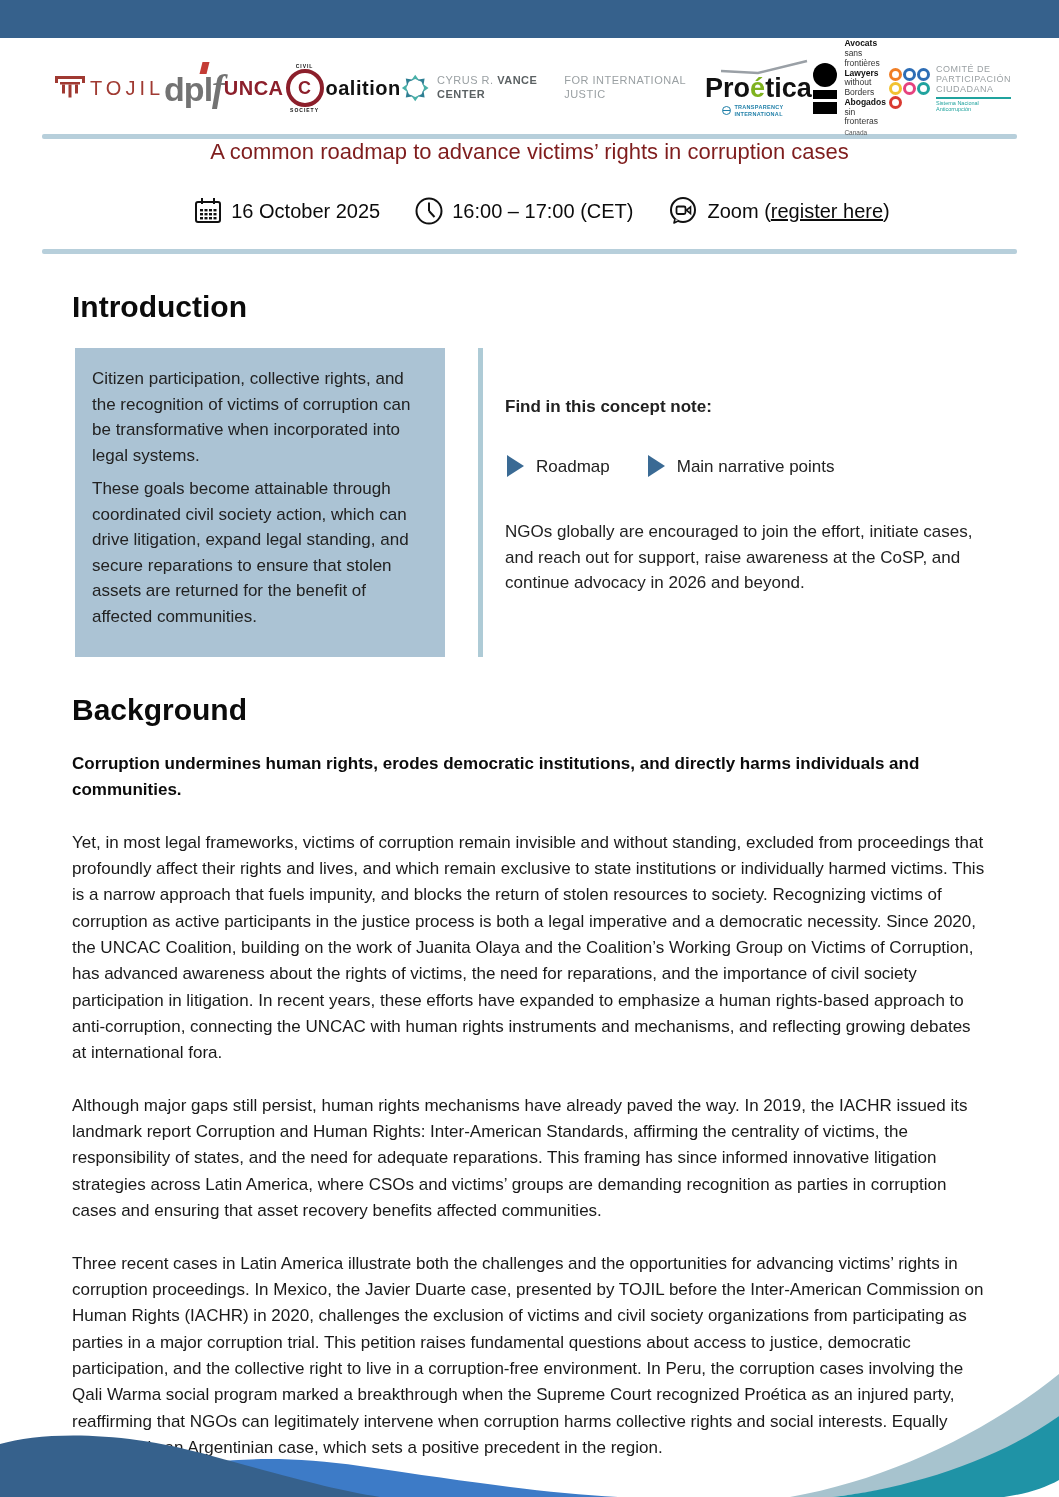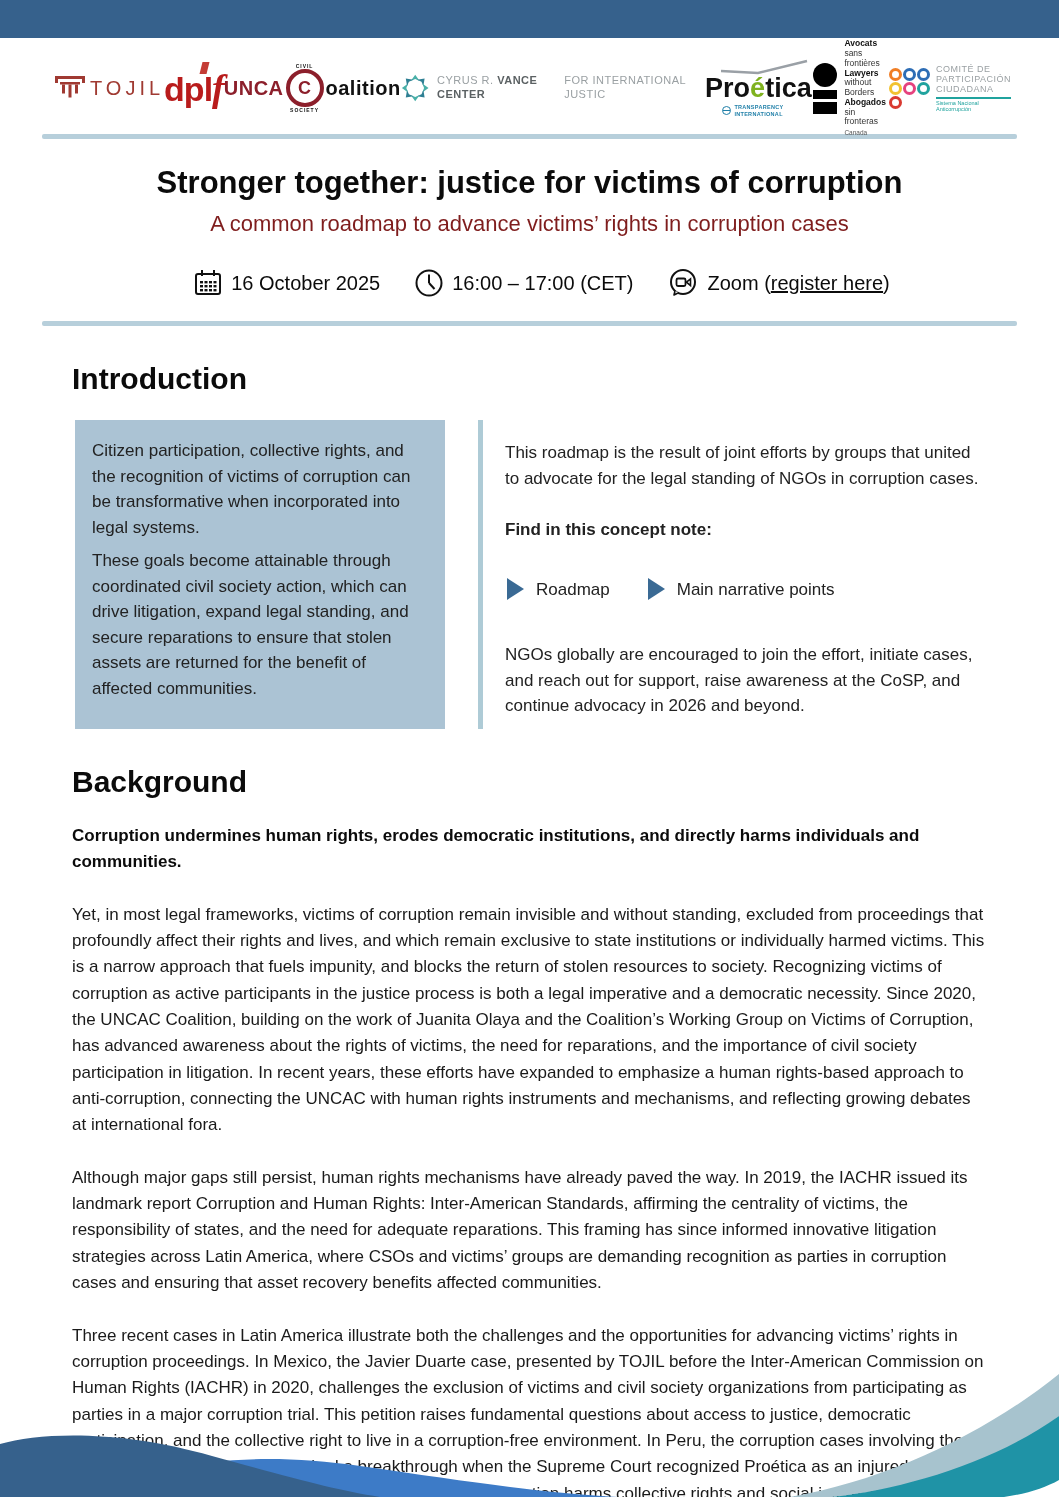--- a/index.html
+++ b/index.html
@@ -9,21 +9,21 @@
   
   .topbar { width:100%; height:38px; background:#36618C; }
 
   
   .logo-row { display:flex; align-items:center; justify-content:space-between; padding:14px 48px 10px 52px; height:96px; }
   .logo { display:flex; align-items:center; gap:6px; }
 
   .tojil { flex-direction:row; gap:2px; }
   .tojil-text { color:#A03A32; font-size:20px; letter-spacing:4px; font-weight:400; }
 
-  .dplf-text { font-size:34px; font-weight:bold; color:#b91c1c; letter-spacing:-1px; position:relative; }
+  .dplf-text { font-size:34px; font-weight:bold; color:#737373; letter-spacing:-1px; position:relative; }
   .dplf-f { font-style:italic; font-family:"Liberation Serif", serif; font-size:38px; }
   .dplf-tick { position:absolute; top:-4px; right:16px; width:7px; height:12px; background:#C43C35; transform:skewX(-14deg); }
 
   .uncac { gap:2px; }
   .uncac-part { font-size:20px; font-weight:bold; color:#8C1F2B; letter-spacing:0.5px; }
   .uncac-part.black { color:#111; }
   .uncac-badge { position:relative; width:38px; height:38px; border:4px solid #8C1F2B; border-radius:50%; display:flex; align-items:center; justify-content:center; background:#fff; }
   .uncac-badge-c { color:#8C1F2B; font-weight:bold; font-size:18px; }
   .uncac-arc { position:absolute; left:0; right:0; text-align:center; font-size:5px; font-weight:bold; color:#111; letter-spacing:1px; }
   .uncac-arc.top { top:-10px; }
@@ -200,21 +200,20 @@
         <span class="cpc-l">PARTICIPACIÓN</span>
         <span class="cpc-l">CIUDADANA</span>
         <span class="cpc-sub">Sistema Nacional Anticorrupción</span>
       </span>
     </div>
 
   </div>
 
   <div class="divider"></div>
 
-  <h1 class="title">Stronger together: justice for victims of corruption</h1>
   <div class="subtitle">A common roadmap to advance victims’ rights in corruption cases</div>
 
   <div class="event-row">
     <span class="event-item">
       <span class="evt-icon">
         <svg width="30" height="30" viewBox="0 0 30 30">
           <rect x="3" y="6" width="24" height="20" rx="2" fill="none" stroke="#111" stroke-width="2"></rect>
           <line x1="9" y1="2" x2="9" y2="8" stroke="#111" stroke-width="2"></line>
           <line x1="21" y1="2" x2="21" y2="8" stroke="#111" stroke-width="2"></line>
           <g fill="#111">
@@ -264,21 +263,20 @@
 
   <h2 class="section-heading">Introduction</h2>
 
   <div class="intro-cols">
     <div class="intro-box">
       <p>Citizen participation, collective rights, and the recognition of victims of corruption can be transformative when incorporated into legal systems.</p>
       <p>These goals become attainable through coordinated civil society action, which can drive litigation, expand legal standing, and secure reparations to ensure that stolen assets are returned for the benefit of affected communities.</p>
     </div>
     <div class="vbar"></div>
     <div class="intro-right">
-      <p>This roadmap is the result of joint efforts by groups that united to advocate for the legal standing of NGOs in corruption cases.</p>
       <p class="find-label">Find in this concept note:</p>
       <div class="bullet-row">
         <span class="bullet-item">
           <span class="tri"></span>
           <span>Roadmap</span>
         </span>
         <span class="bullet-item">
           <span class="tri"></span>
           <span>Main narrative points</span>
         </span>

